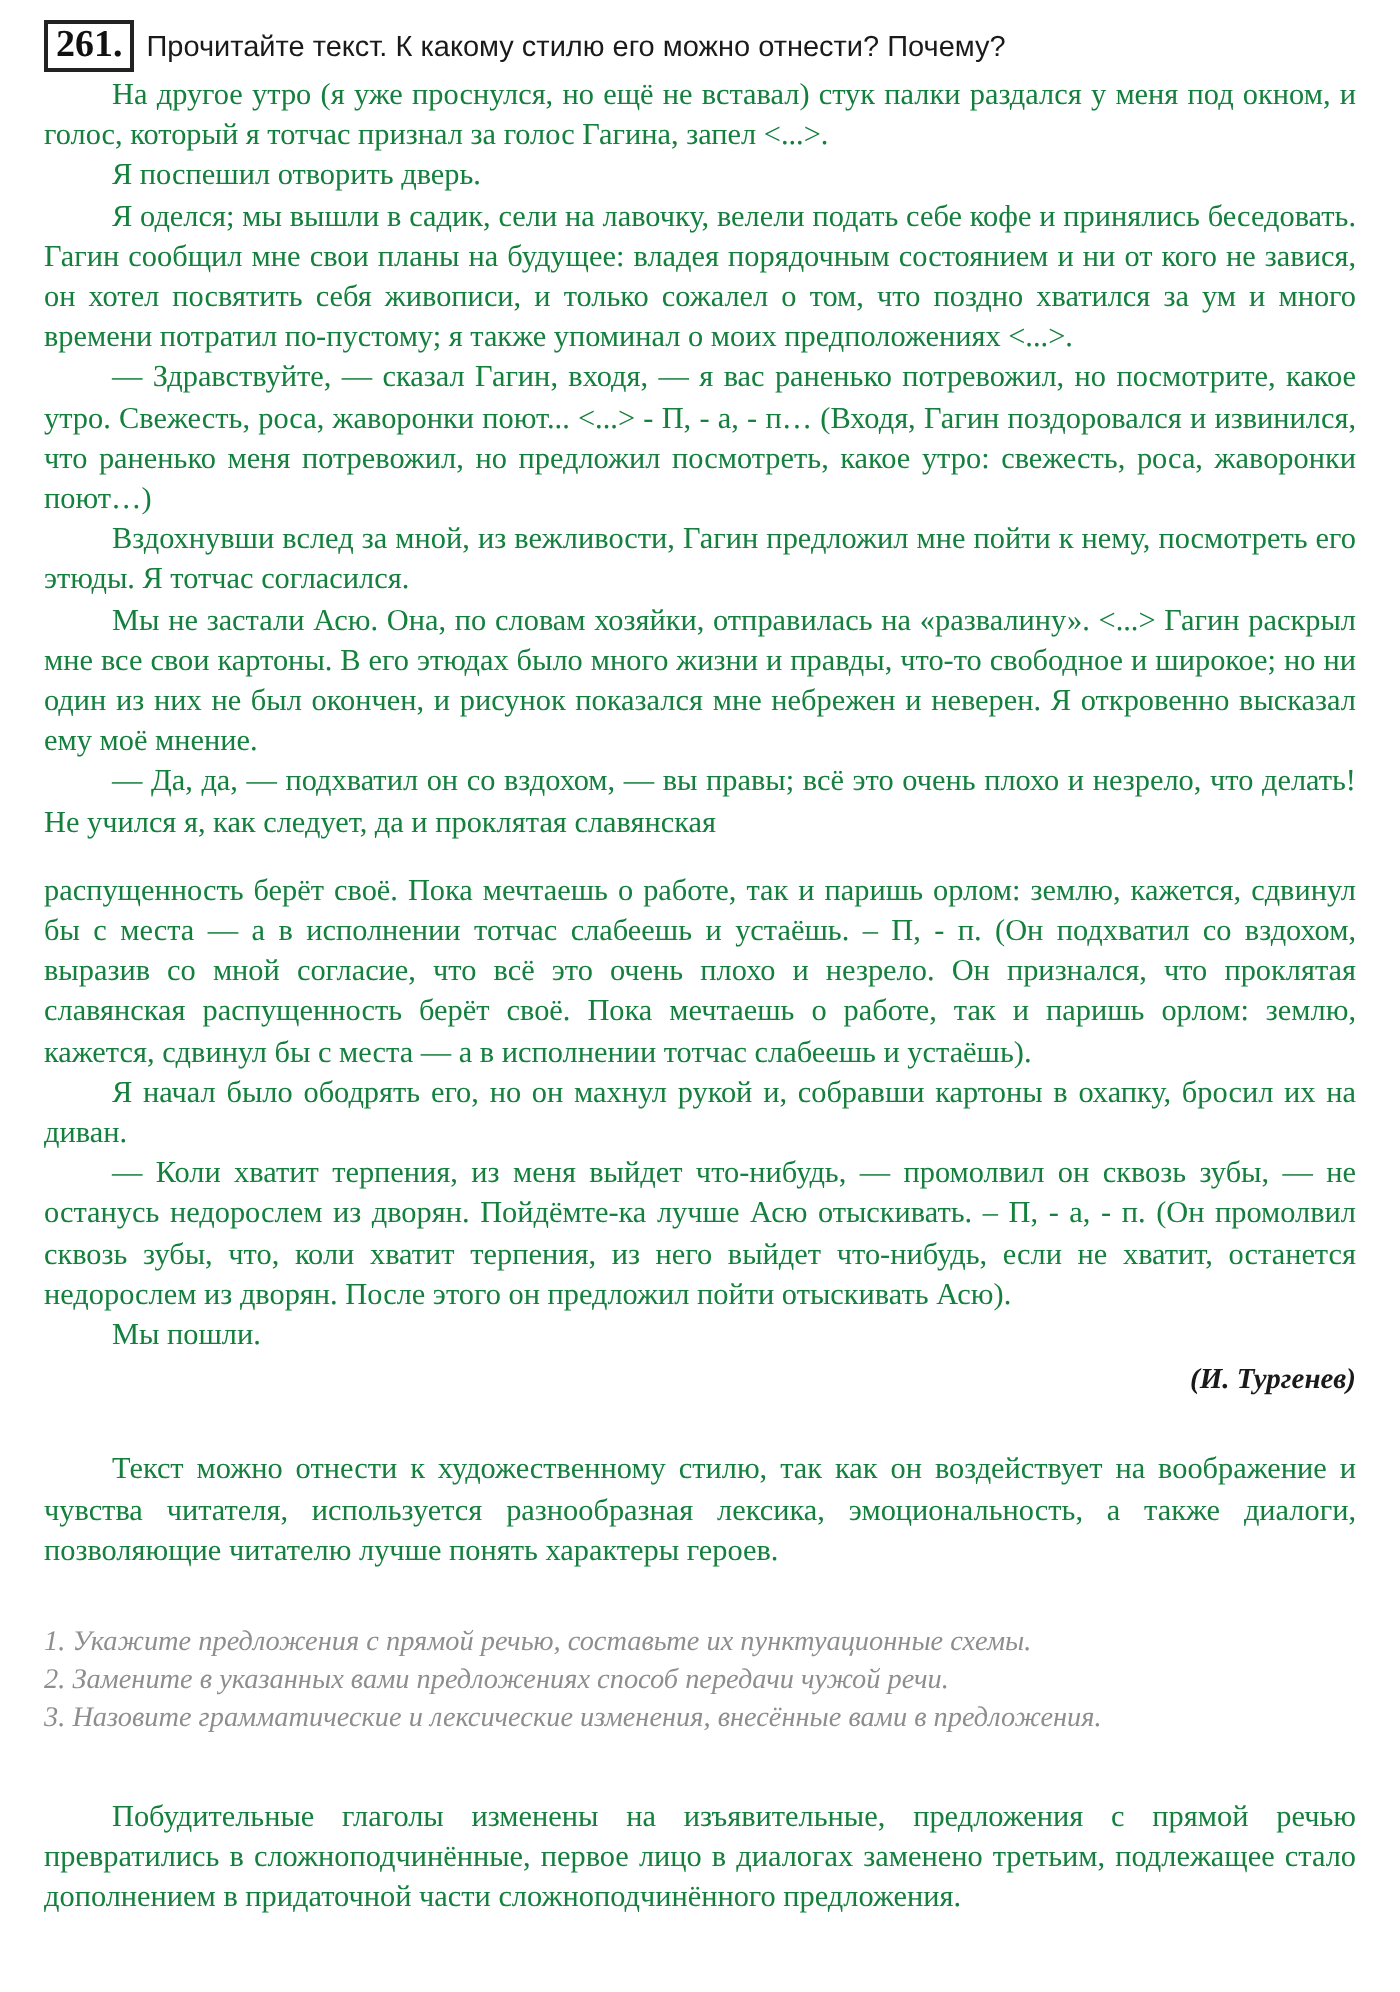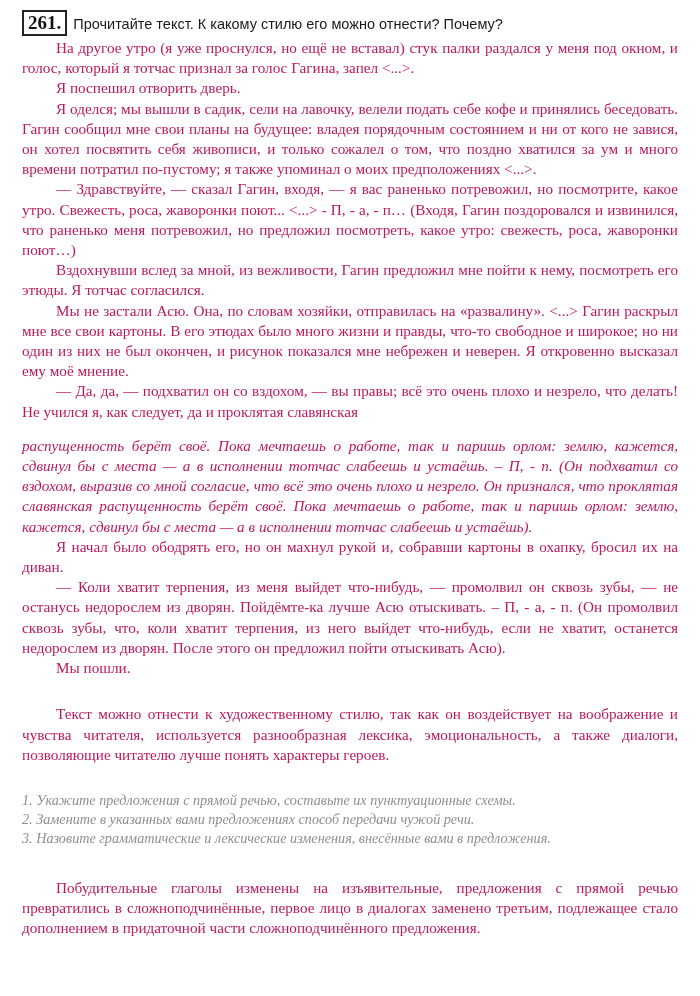--- a/index.html
+++ b/index.html
@@ -43,32 +43,31 @@
     font-size: 14.5px;
     line-height: 19px;
     padding-top: 5px;
     color: #1a1a1a;
   }
   .body-text {
     font-family: "Liberation Serif", serif;
     font-size: 15.2px;
     line-height: 20.2px;
     text-align: justify;
-    color: #be185d;
+    color: #15803d;
     margin: 0;
   }
   .p-indent {
     text-indent: 34px;
   }
   .p-dash {
     text-indent: 34px;
   }
   .p-noindent {
     text-indent: 0;
-    font-style: italic;
   }
   .gap-above {
     margin-top: 14px;
   }
   .author-line {
     text-align: right;
     font-family: "Liberation Serif", serif;
     font-size: 14.5px;
     font-style: italic;
     font-weight: bold;
@@ -110,20 +109,21 @@
     <p class="body-text p-dash">—     Здравствуйте, — сказал Гагин, входя, — я вас раненько потревожил, но посмотрите, какое утро. Свежесть, роса, жаворонки поют... &lt;...&gt; - П, - а, - п… (Входя, Гагин поздоровался и извинился, что раненько меня потревожил, но предложил посмотреть, какое утро: свежесть, роса, жаворонки поют…)</p>
     <p class="body-text p-indent">Вздохнувши вслед за мной, из вежливости, Гагин предложил мне пойти к нему, посмотреть его этюды. Я тотчас согласился.</p>
     <p class="body-text p-indent">Мы не застали Асю. Она, по словам хозяйки, отправилась на «развалину». &lt;...&gt; Гагин раскрыл мне все свои картоны. В его этюдах было много жизни и правды, что-то свободное и широкое; но ни один из них не был окончен, и рисунок показался мне небрежен и неверен. Я откровенно высказал ему моё мнение.</p>
     <p class="body-text p-dash">—     Да, да, — подхватил он со вздохом, — вы правы; всё это очень плохо и незрело, что делать! Не учился я, как следует, да и проклятая славянская</p>
     <p class="body-text p-noindent gap-above">распущенность берёт своё. Пока мечтаешь о работе, так и паришь орлом: землю, кажется, сдвинул бы с места — а в исполнении тотчас слабеешь и устаёшь. – П, - п. (Он подхватил со вздохом, выразив со мной согласие, что всё это очень плохо и незрело. Он признался, что проклятая славянская распущенность берёт своё. Пока мечтаешь о работе, так и паришь орлом: землю, кажется, сдвинул бы с места — а в исполнении тотчас слабеешь и устаёшь).</p>
     <p class="body-text p-indent">Я начал было ободрять его, но он махнул рукой и, собравши картоны в охапку, бросил их на диван.</p>
     <p class="body-text p-dash">—     Коли хватит терпения, из меня выйдет что-нибудь, — промолвил он сквозь зубы, — не останусь недорослем из дворян. Пойдёмте-ка лучше Асю отыскивать. – П, - а, - п. (Он промолвил сквозь зубы, что, коли хватит терпения, из него выйдет что-нибудь, если не хватит, останется недорослем из дворян. После этого он предложил пойти отыскивать Асю).</p>
     <p class="body-text p-indent">Мы пошли.</p>
   </div>
 
+  <div class="author-line">(И. Тургенев)</div>
 
   <div class="answer-block">
     <p class="body-text p-indent">Текст можно отнести к художественному стилю, так как он воздействует на воображение и чувства читателя, используется разнообразная лексика, эмоциональность, а также диалоги, позволяющие читателю лучше понять характеры героев.</p>
   </div>
 
   <div class="questions-block">
     <div>1. Укажите предложения с прямой речью, составьте их пунктуационные схемы.</div>
     <div>2. Замените в указанных вами предложениях способ передачи чужой речи.</div>
     <div>3. Назовите грамматические и лексические изменения, внесённые вами в предложения.</div>
   </div>

